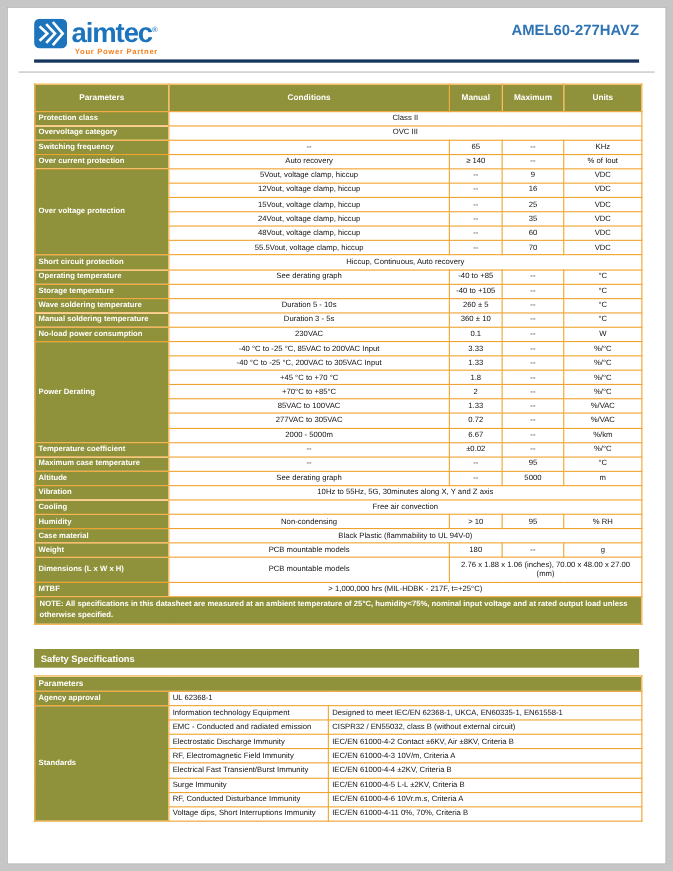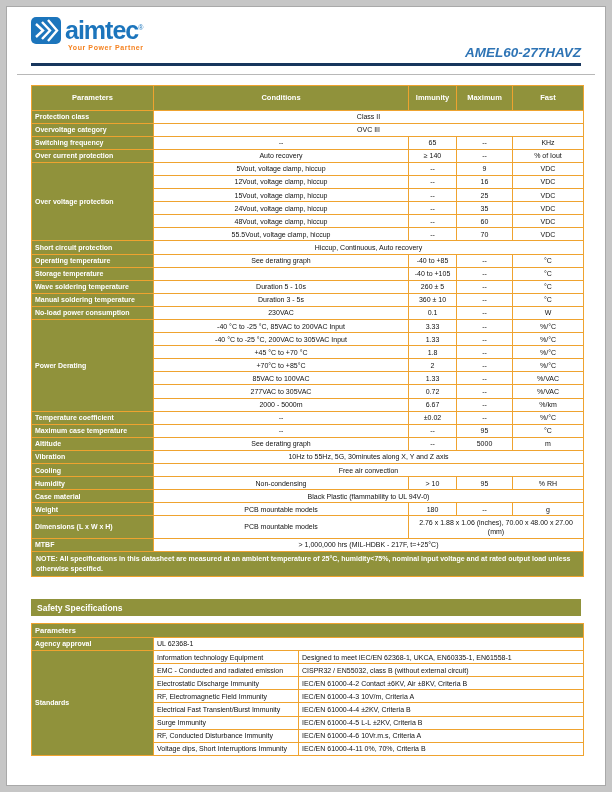--- a/index.html
+++ b/index.html
@@ -8,21 +8,21 @@
   .page { position:relative; width:600px; height:780px; margin:6px auto; background:#fff;
           border:1px solid #a9a9a9; padding:0 24px; }
 
   
   .header-top { display:flex; justify-content:space-between; margin-top:10px; }
   .logo-row { display:flex; align-items:center; gap:4px; }
   .logo-icon svg { display:block; }
   .brand { font-size:25px; font-weight:700; color:var(--brand-blue,#1C75BC); line-height:1; letter-spacing:-1px; }
   .reg { font-size:7px; color:var(--brand-blue,#1C75BC); vertical-align:super; font-weight:400; }
   .tagline { margin-left:37px; font-size:7px; font-weight:700; color:var(--tagline-orange,#F58220); letter-spacing:0.6px; }
-  .part-number { margin-top:28px; font-size:13.5px; font-weight:700; color:var(--accent-blue,#2E74B5);font-style:italic; }
+  .part-number { margin-top:3px; font-size:13.5px; font-weight:700; color:var(--accent-blue,#2E74B5); }
   .blue-rule { height:2.5px; background:var(--navy,#17365D); margin-top:3px; }
   .product-type { text-align:right; font-size:9px; font-weight:700; color:var(--accent-blue,#2E74B5); margin-top:3px; }
   .gray-rule { height:1px; background:#b8b8b8; margin:8px -14px 0 -14px; }
 
   
   .section { margin-top:10px; }
   .section-safety { margin-top:22px; }
   .section-bar { background:var(--olive,#90923B); color:#fff; font-size:8.5px; font-weight:700; padding:4px 6px 3px; }
   .spec-table { width:100%; border-collapse:collapse; table-layout:fixed; margin-top:7px; }
   .spec-table th, .spec-table td { border:1px solid var(--border-orange,#EFA32F); font-size:7px;
@@ -76,23 +76,23 @@
         <col style="width:122px">
           <col style="width:255px">
           <col style="width:48px">
           <col style="width:56px">
           <col style="width:71px">
       </colgroup>
       <thead>
         <tr>
           <th>Parameters</th>
           <th>Conditions</th>
-          <th>Immunity</th>
+          <th>Manual</th>
           <th>Maximum</th>
-          <th>Fast</th>
+          <th>Units</th>
         </tr>
       </thead>
       <tbody>
           <tr>
             <td class="param">Protection class</td>
             <td colspan="4">Class II</td>
           </tr>
           <tr>
             <td class="param">Overvoltage category</td>
             <td colspan="4">OVC III</td>

